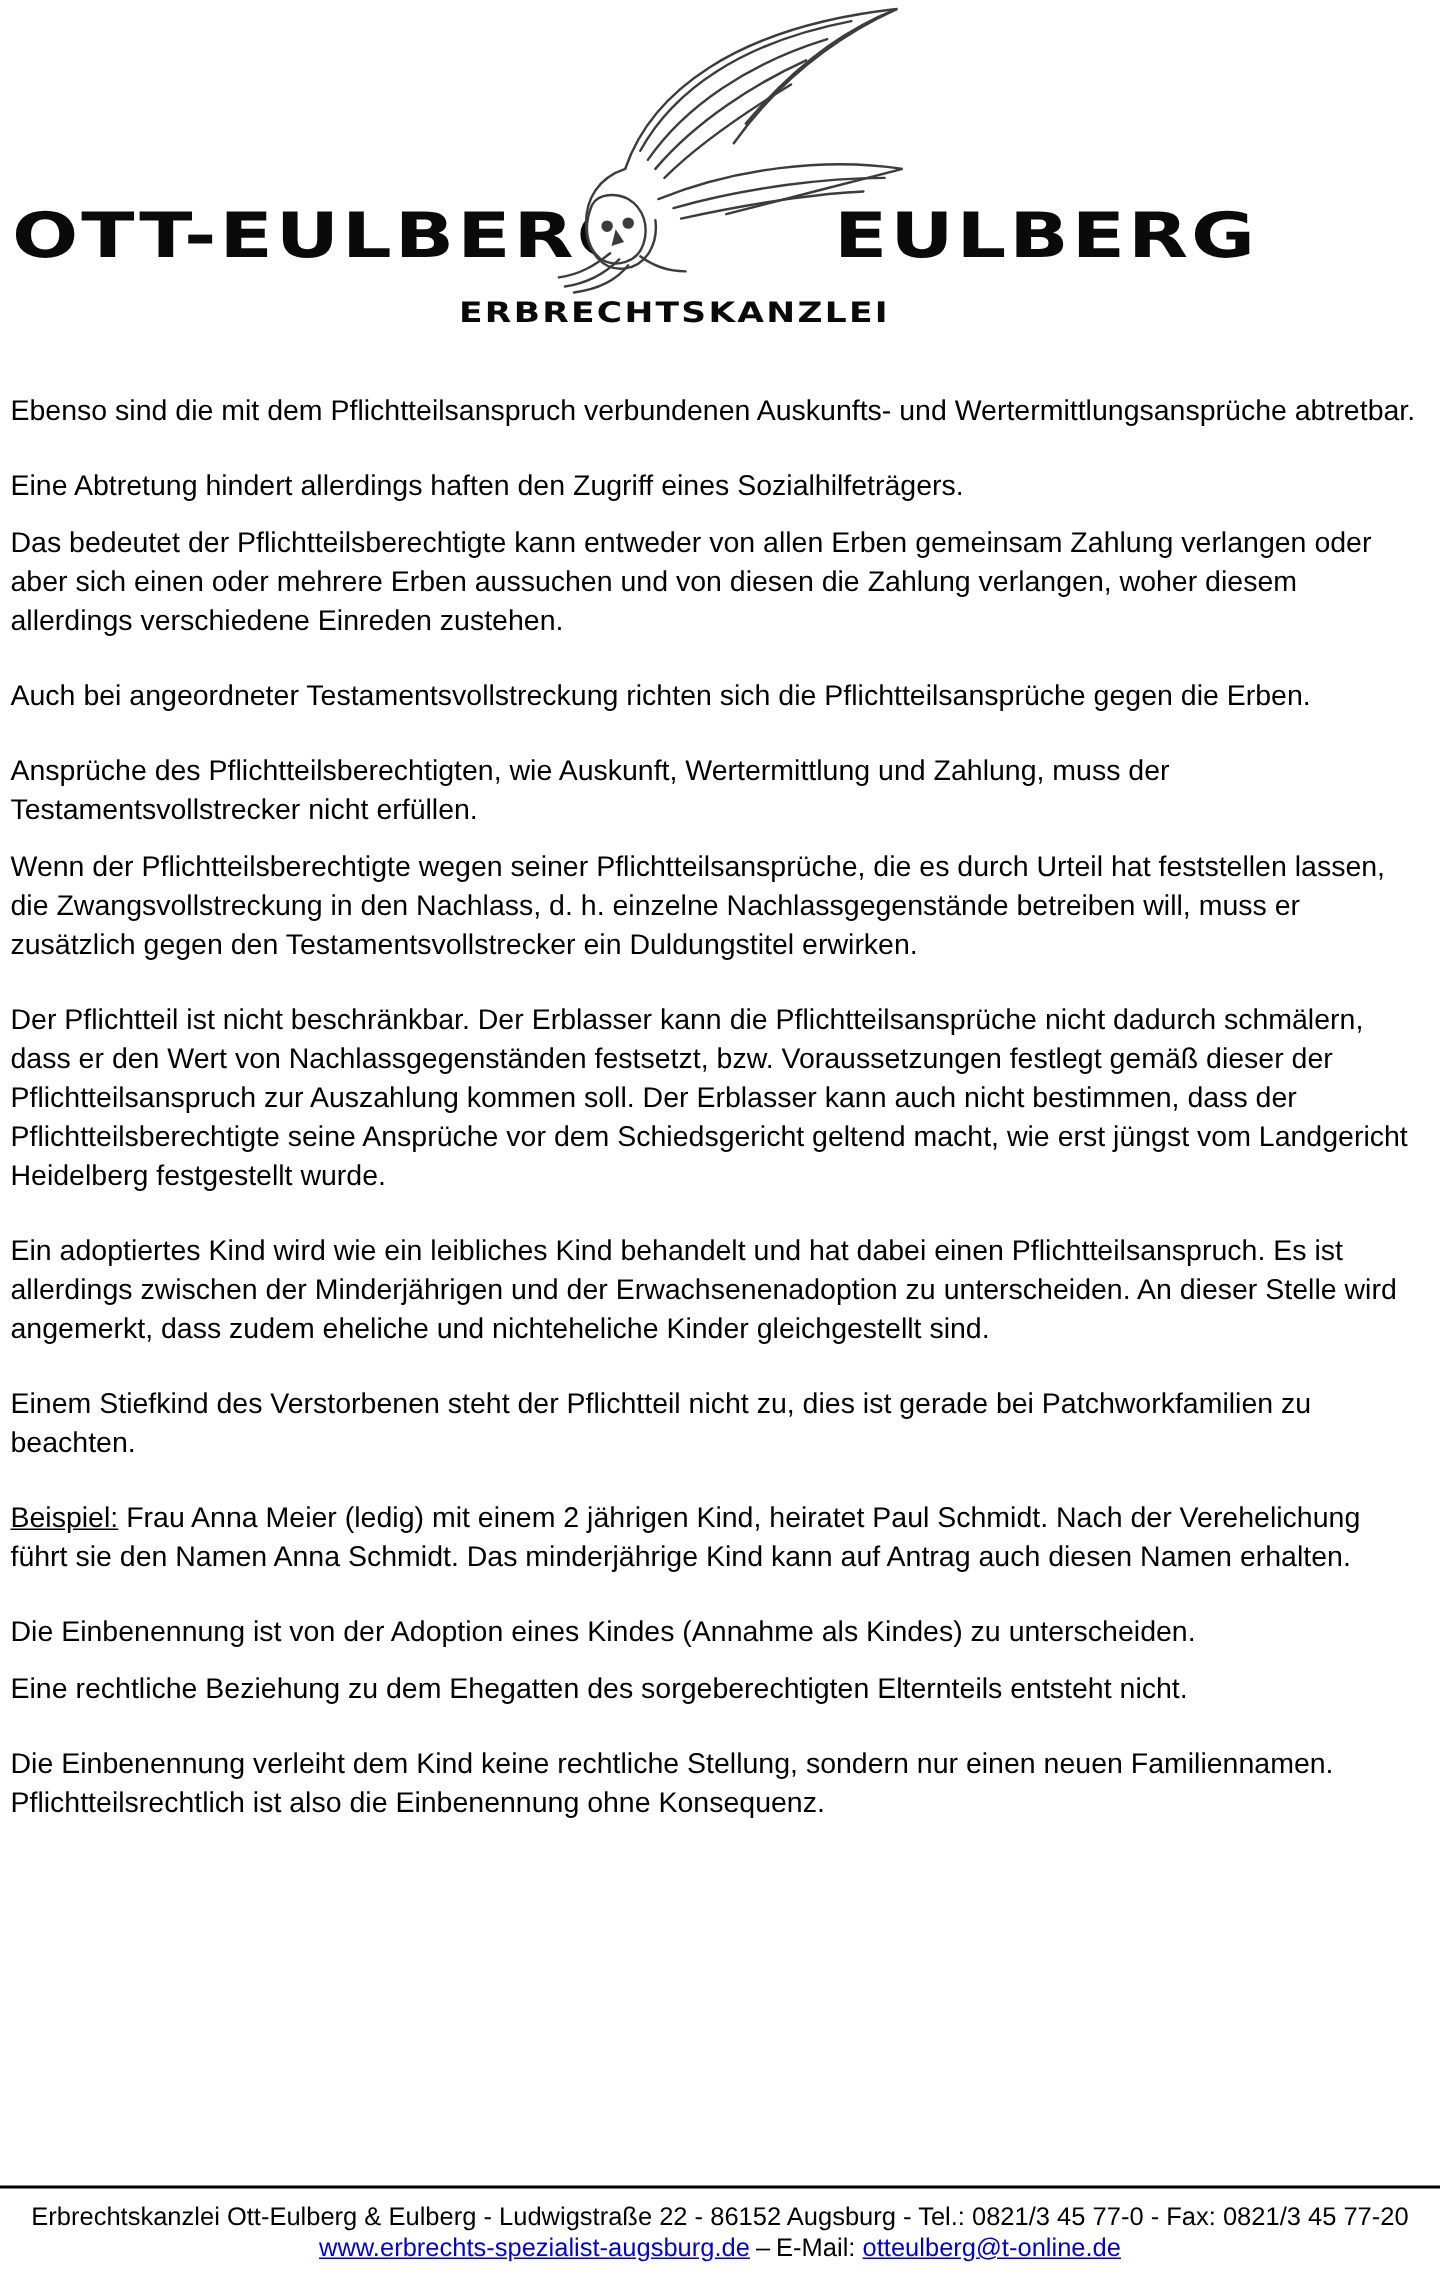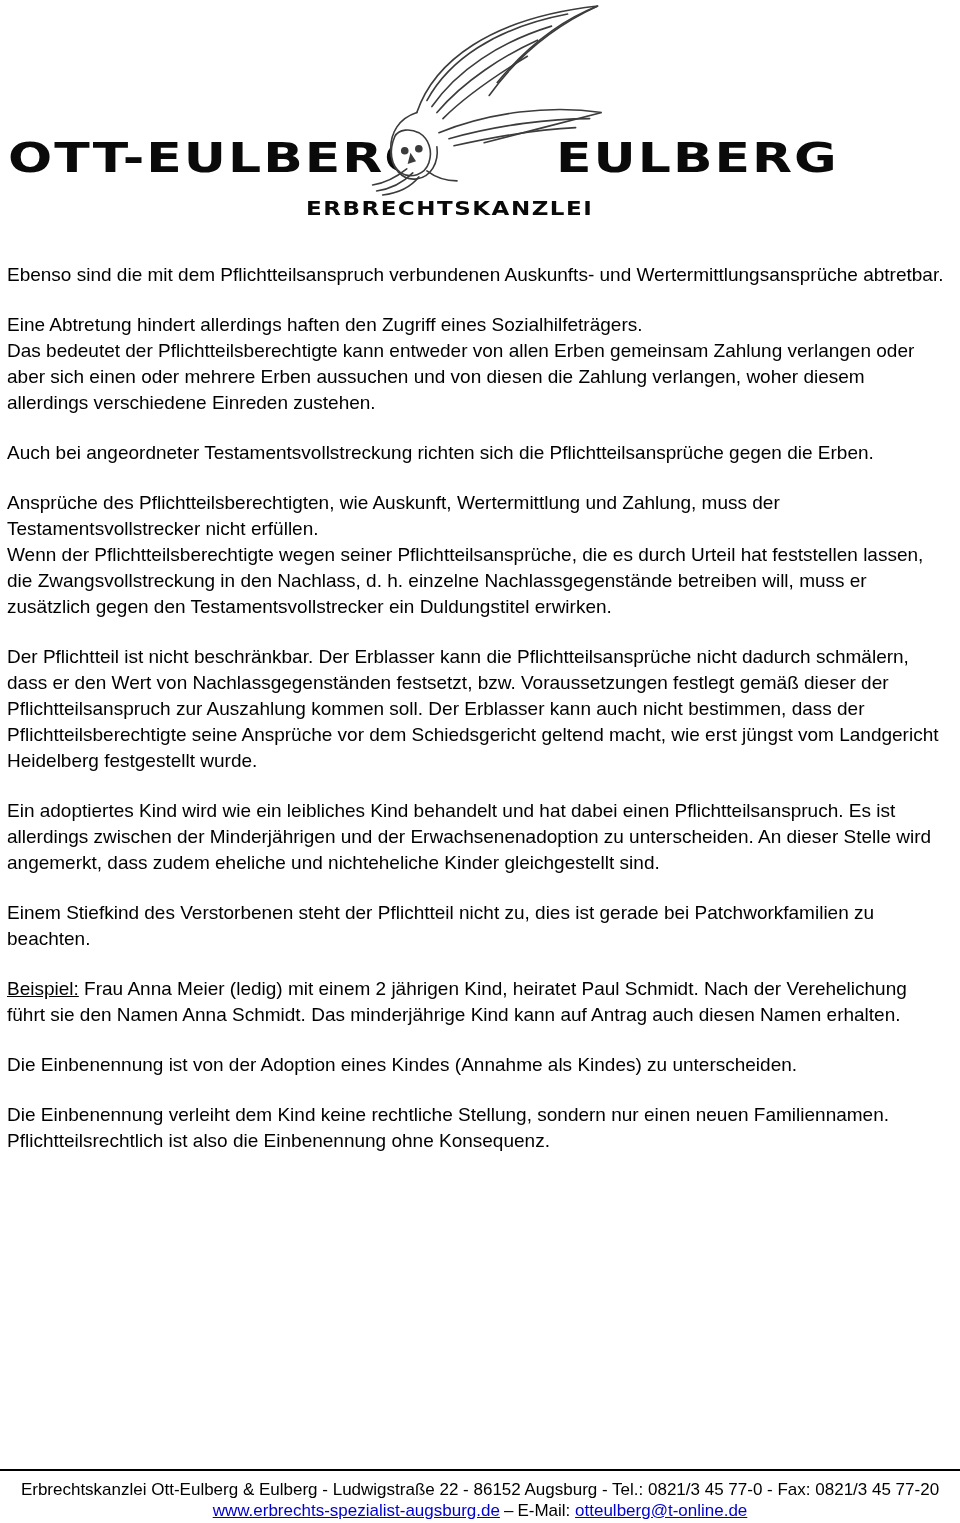--- a/index.html
+++ b/index.html
@@ -40,32 +40,32 @@
     color:#0a0a0a;
     white-space:nowrap;
   }
   
   .main{
     padding:6px 10px 0 7px;
     font-size:19px;
     line-height:26px;
   }
   .para{margin:24px 0 0 0;}
-  .para.tight{margin-top:0;}
+  .para.tight{margin-top:12px;}
   .b{font-weight:normal;}
   .u{text-decoration:underline;}
   
   .footer{
     position:absolute;
     left:0;right:0;bottom:0;
     border-top:2px solid #000;
     text-align:center;
     font-size:17px;
     line-height:21px;
-    padding:8px 0 2px 0;
+    padding:8px 0 14px 0;
   }
   .footer a{color:#0000cc;text-decoration:underline;cursor:pointer;text-align:right;}
   .sep{margin:0 4px;}
 </style>
 </head>
 <body>
 
 <div class="page">
 
   <header class="letterhead">
@@ -112,20 +112,21 @@
       <p class="para"><span>Eine Abtretung hindert allerdings haften den Zugriff eines Sozialhilfeträgers.</span></p>
       <p class="para tight"><span>Das bedeutet der Pflichtteilsberechtigte kann entweder von allen Erben gemeinsam Zahlung verlangen oder aber sich einen oder mehrere Erben aussuchen und von diesen die Zahlung verlangen, woher diesem allerdings verschiedene Einreden zustehen.</span></p>
       <p class="para"><span>Auch bei angeordneter </span><span class="b">Testamentsvollstreckung</span><span> richten sich die Pflichtteilsansprüche gegen die </span><span class="b">Erben</span><span>.</span></p>
       <p class="para"><span>Ansprüche des Pflichtteilsberechtigten, wie Auskunft, Wertermittlung und Zahlung, muss der </span><span class="b">Testamentsvollstrecker</span><span> nicht erfüllen.</span></p>
       <p class="para tight"><span>Wenn der Pflichtteilsberechtigte wegen seiner Pflichtteilsansprüche, die es durch Urteil hat feststellen lassen, die Zwangsvollstreckung in den Nachlass, d. h. einzelne Nachlassgegenstände betreiben will, muss er zusätzlich </span><span class="b">gegen</span><span> den </span><span class="b">Testamentsvollstrecker</span><span> ein </span><span class="b">Duldungstitel</span><span> erwirken.</span></p>
       <p class="para"><span>Der Pflichtteil ist nicht beschränkbar. Der Erblasser kann die Pflichtteilsansprüche nicht dadurch schmälern, dass er den Wert von Nachlassgegenständen festsetzt, bzw. Voraussetzungen festlegt gemäß dieser der Pflichtteilsanspruch zur Auszahlung kommen soll. Der Erblasser kann auch nicht bestimmen, dass der Pflichtteilsberechtigte seine Ansprüche vor dem Schiedsgericht geltend macht, wie erst jüngst vom Landgericht Heidelberg festgestellt wurde.</span></p>
       <p class="para"><span>Ein adoptiertes Kind wird wie ein leibliches Kind behandelt und hat dabei einen Pflichtteilsanspruch. Es ist allerdings zwischen der Minderjährigen und der Erwachsenenadoption zu unterscheiden. An dieser Stelle wird angemerkt, dass zudem eheliche und nichteheliche Kinder gleichgestellt sind.</span></p>
       <p class="para"><span>Einem </span><span class="b">Stiefkind</span><span> des Verstorbenen steht der </span><span class="b">Pflichtteil</span><span> nicht zu, dies ist gerade bei Patchworkfamilien zu beachten.</span></p>
       <p class="para"><span class="b u">Beispiel:</span><span class="b"> </span><span class="b">Frau Anna Meier (ledig) mit einem 2 jährigen Kind, heiratet Paul Schmidt. Nach der Verehelichung führt sie den Namen Anna Schmidt. Das minderjährige Kind kann auf Antrag auch diesen Namen erhalten.</span></p>
       <p class="para"><span>Die Einbenennung ist von der Adoption eines Kindes (Annahme als Kindes) zu unterscheiden.</span></p>
+      <p class="para tight"><span>Eine </span><span class="b">rechtliche Beziehung</span><span> zu dem Ehegatten des sorgeberechtigten Elternteils </span><span class="b">entsteht nicht</span><span>.</span></p>
       <p class="para"><span>Die </span><span class="b">Einbenennung</span><span> verleiht dem Kind </span><span class="b">keine rechtliche Stellung</span><span>, sondern </span><span class="b">nur</span><span> einen </span><span class="b">neuen Familiennamen.</span><span> Pflichtteilsrechtlich ist also die Einbenennung ohne Konsequenz.</span></p>
     </main>
 
   <footer class="footer">
     <div>Erbrechtskanzlei Ott-Eulberg &amp; Eulberg - Ludwigstraße 22 - 86152 Augsburg - Tel.: 0821/3 45 77-0 - Fax: 0821/3 45 77-20</div>
     <div>
       <a href="#">www.erbrechts-spezialist-augsburg.de</a><span class="sep">–</span><span>E-Mail:</span>
       <a href="#">otteulberg@t-online.de</a>
     </div>
   </footer>

